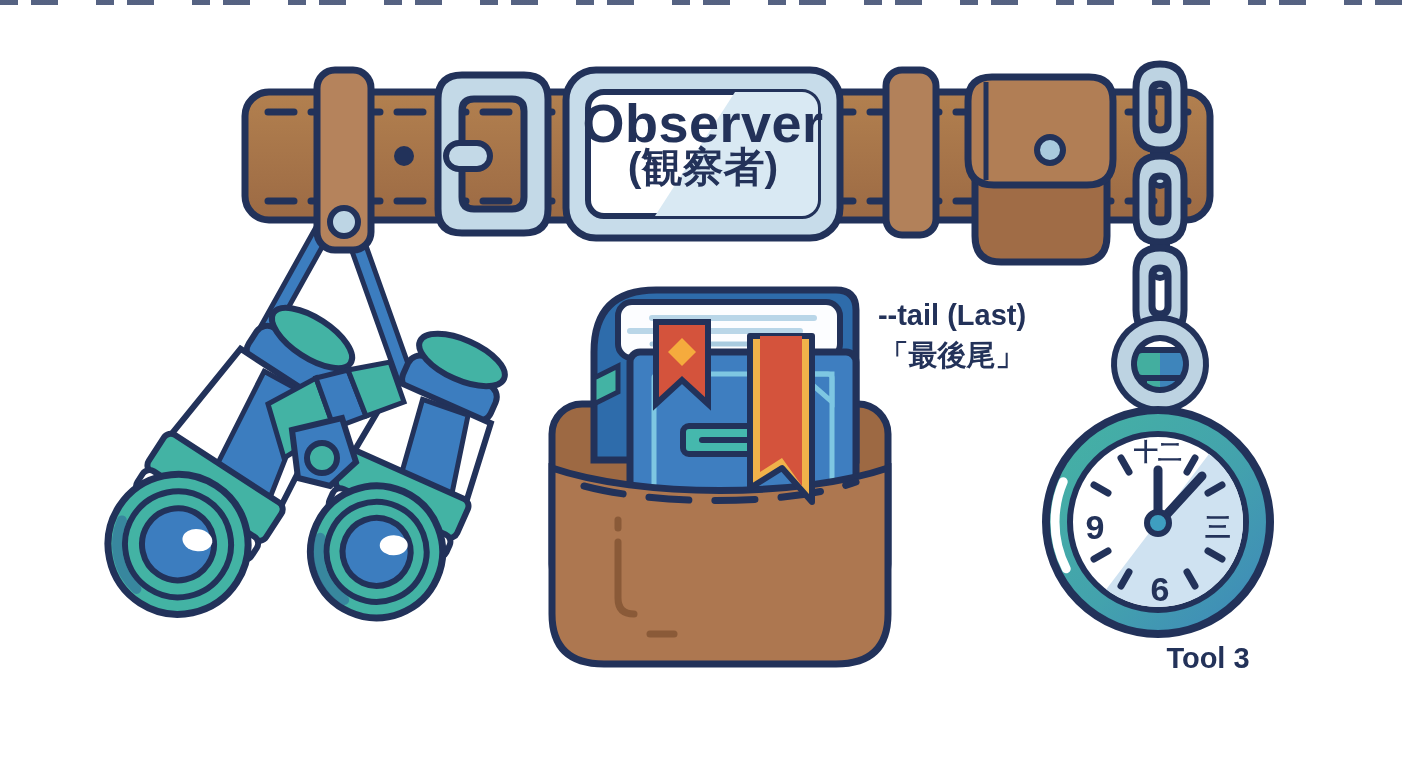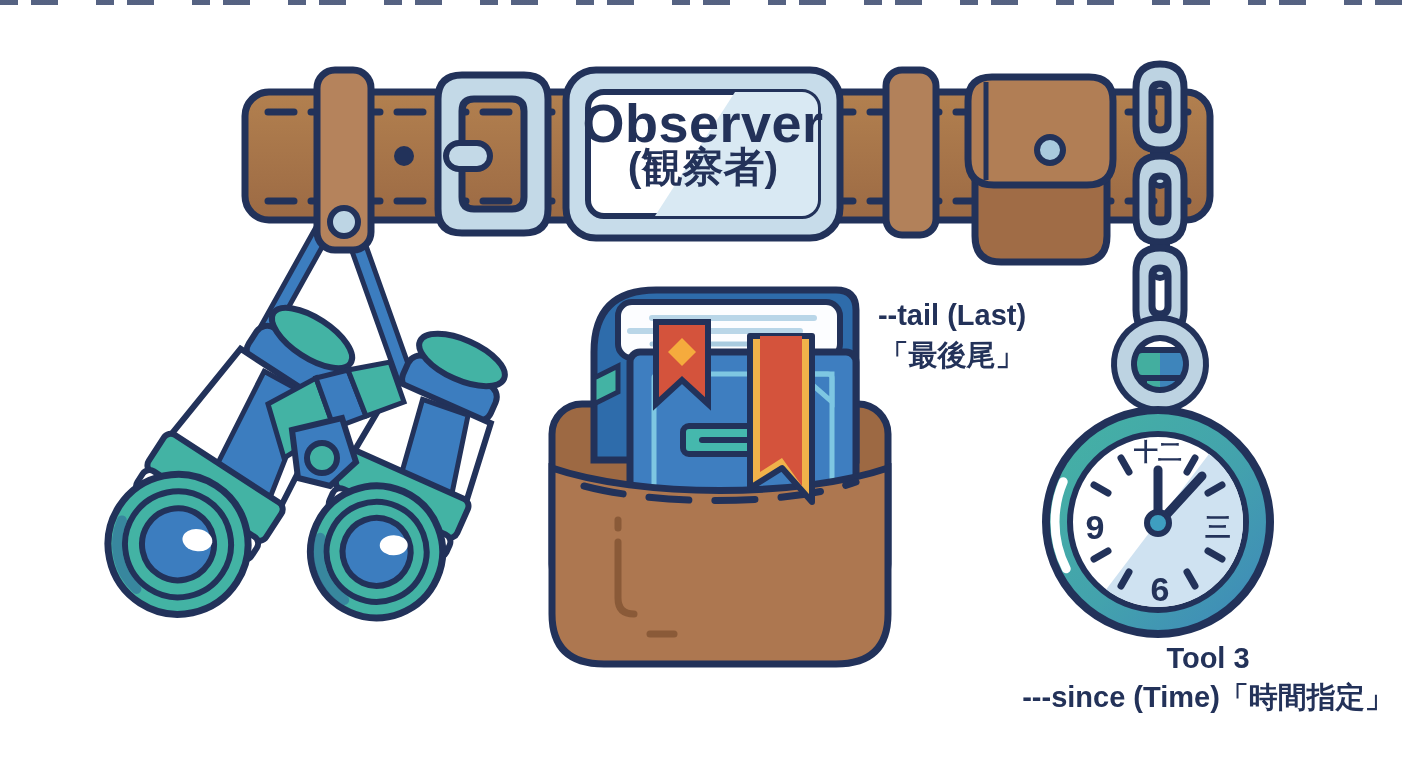--- a/index.html
+++ b/index.html
@@ -224,16 +224,15 @@
   <div class="lbl tail-label">
     <div>--tail (Last)</div>
     <div>「最後尾」</div>
   </div>
 
   <div class="lbl tool1-label">
   </div>
 
   <div class="lbl tool3-label">
     <div>Tool 3</div>
-    <div>---since (Time)「時間指定」</div>
   </div>
 
 </div>
 
 </body></html>

